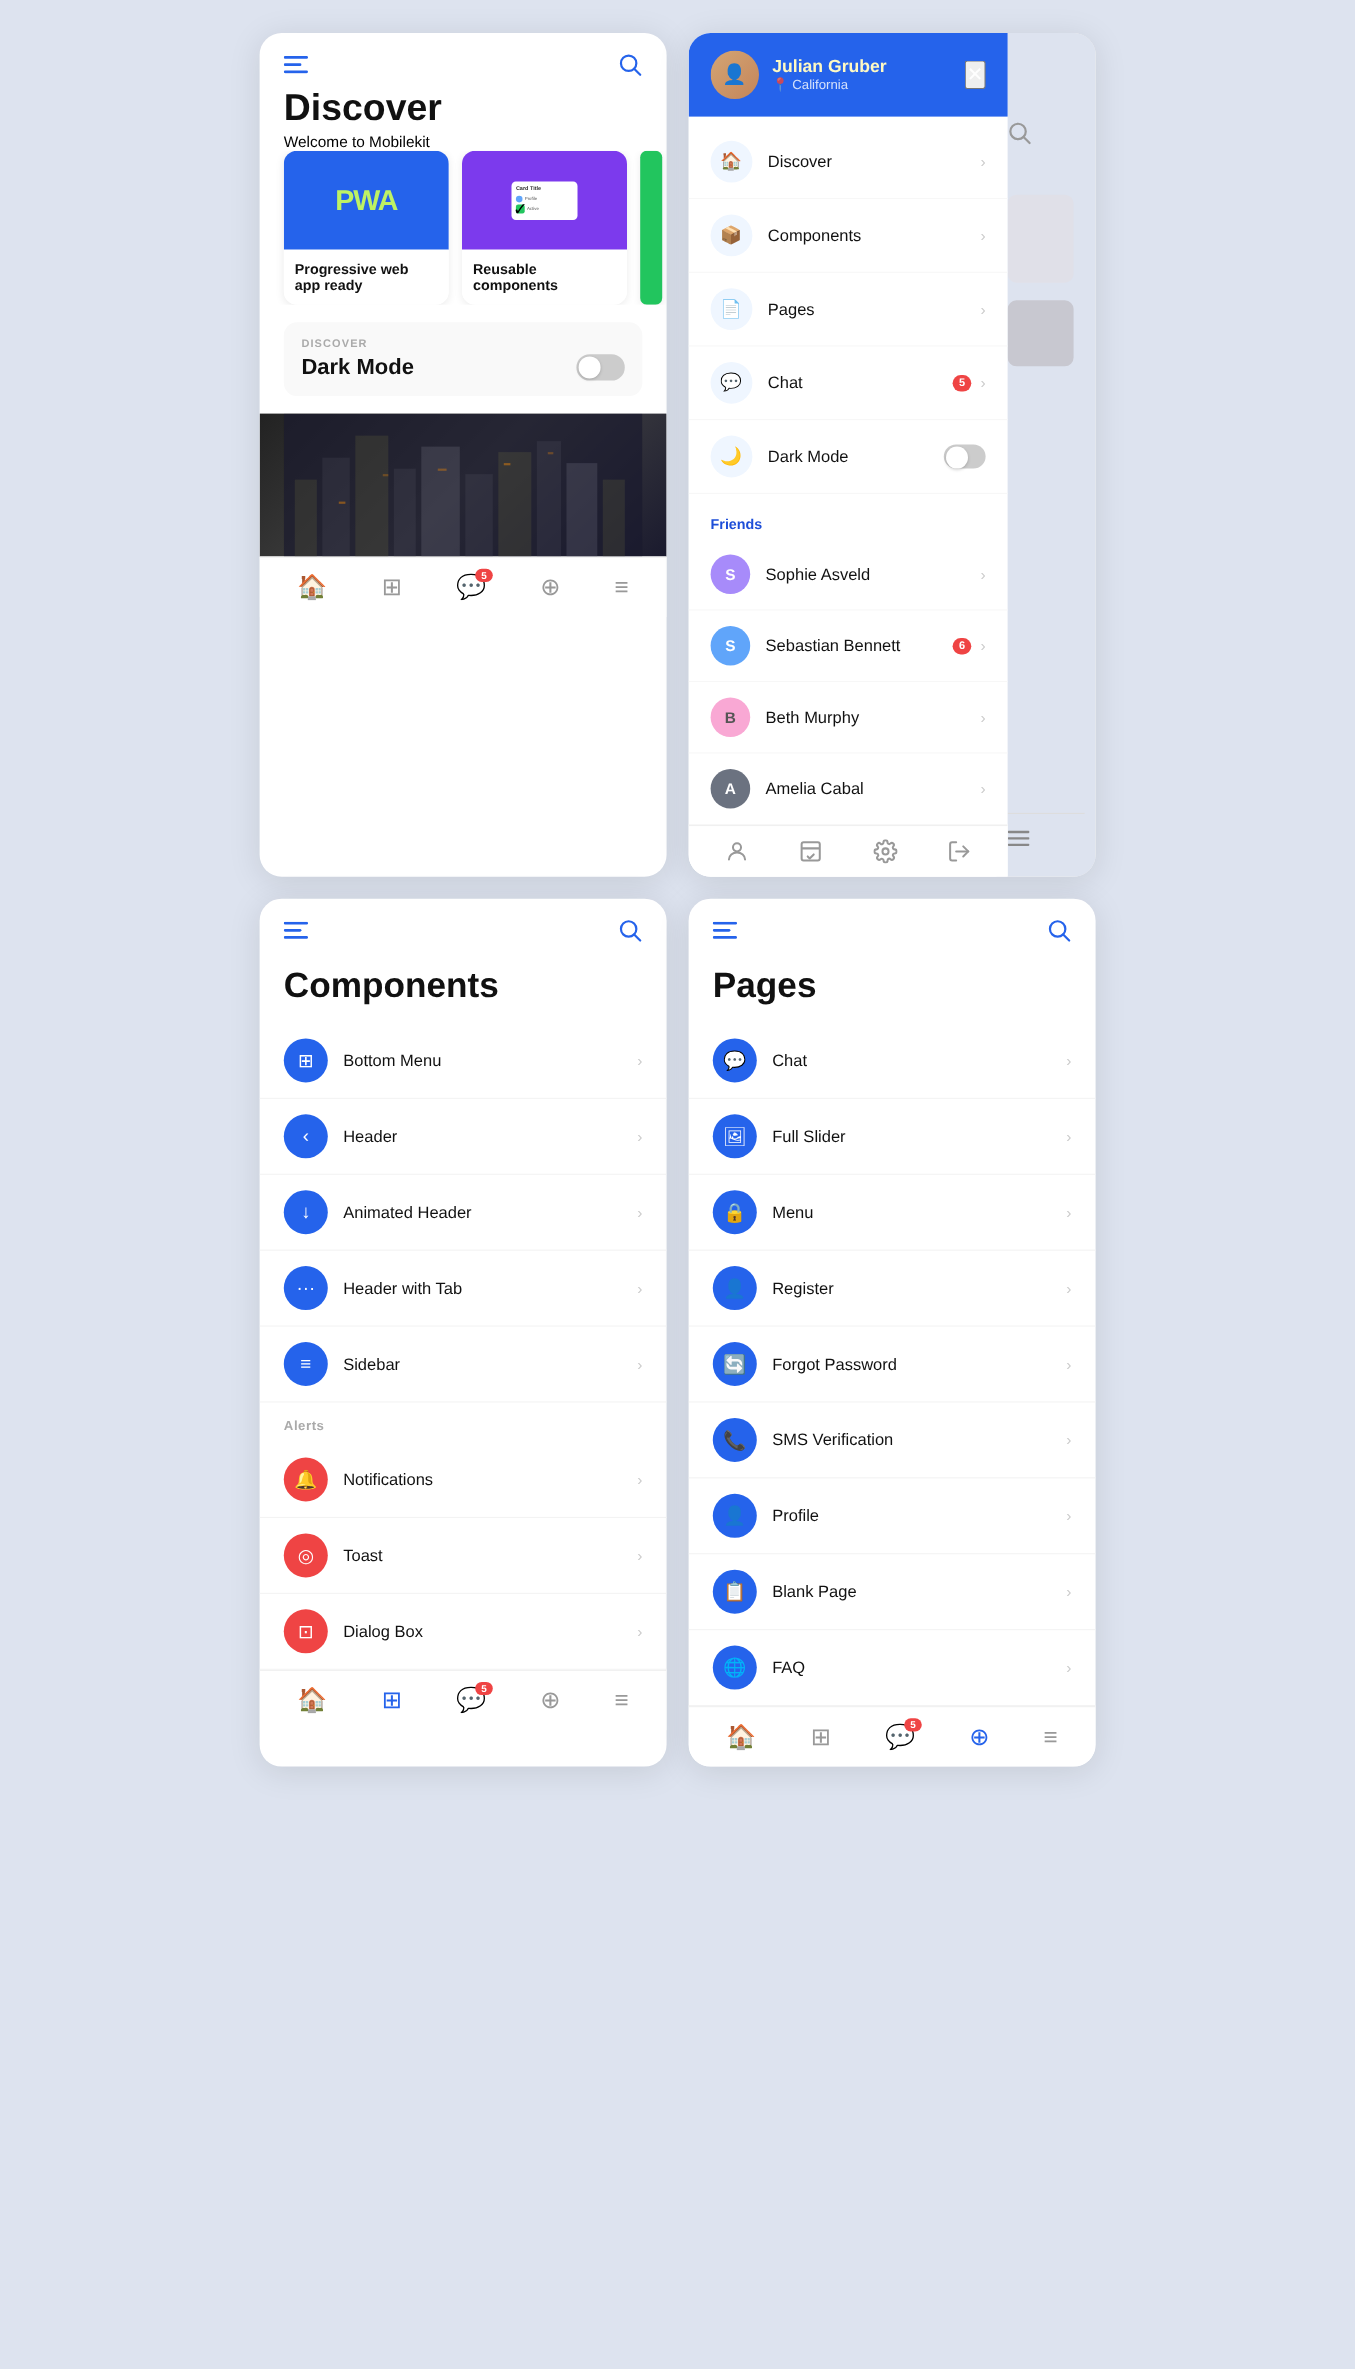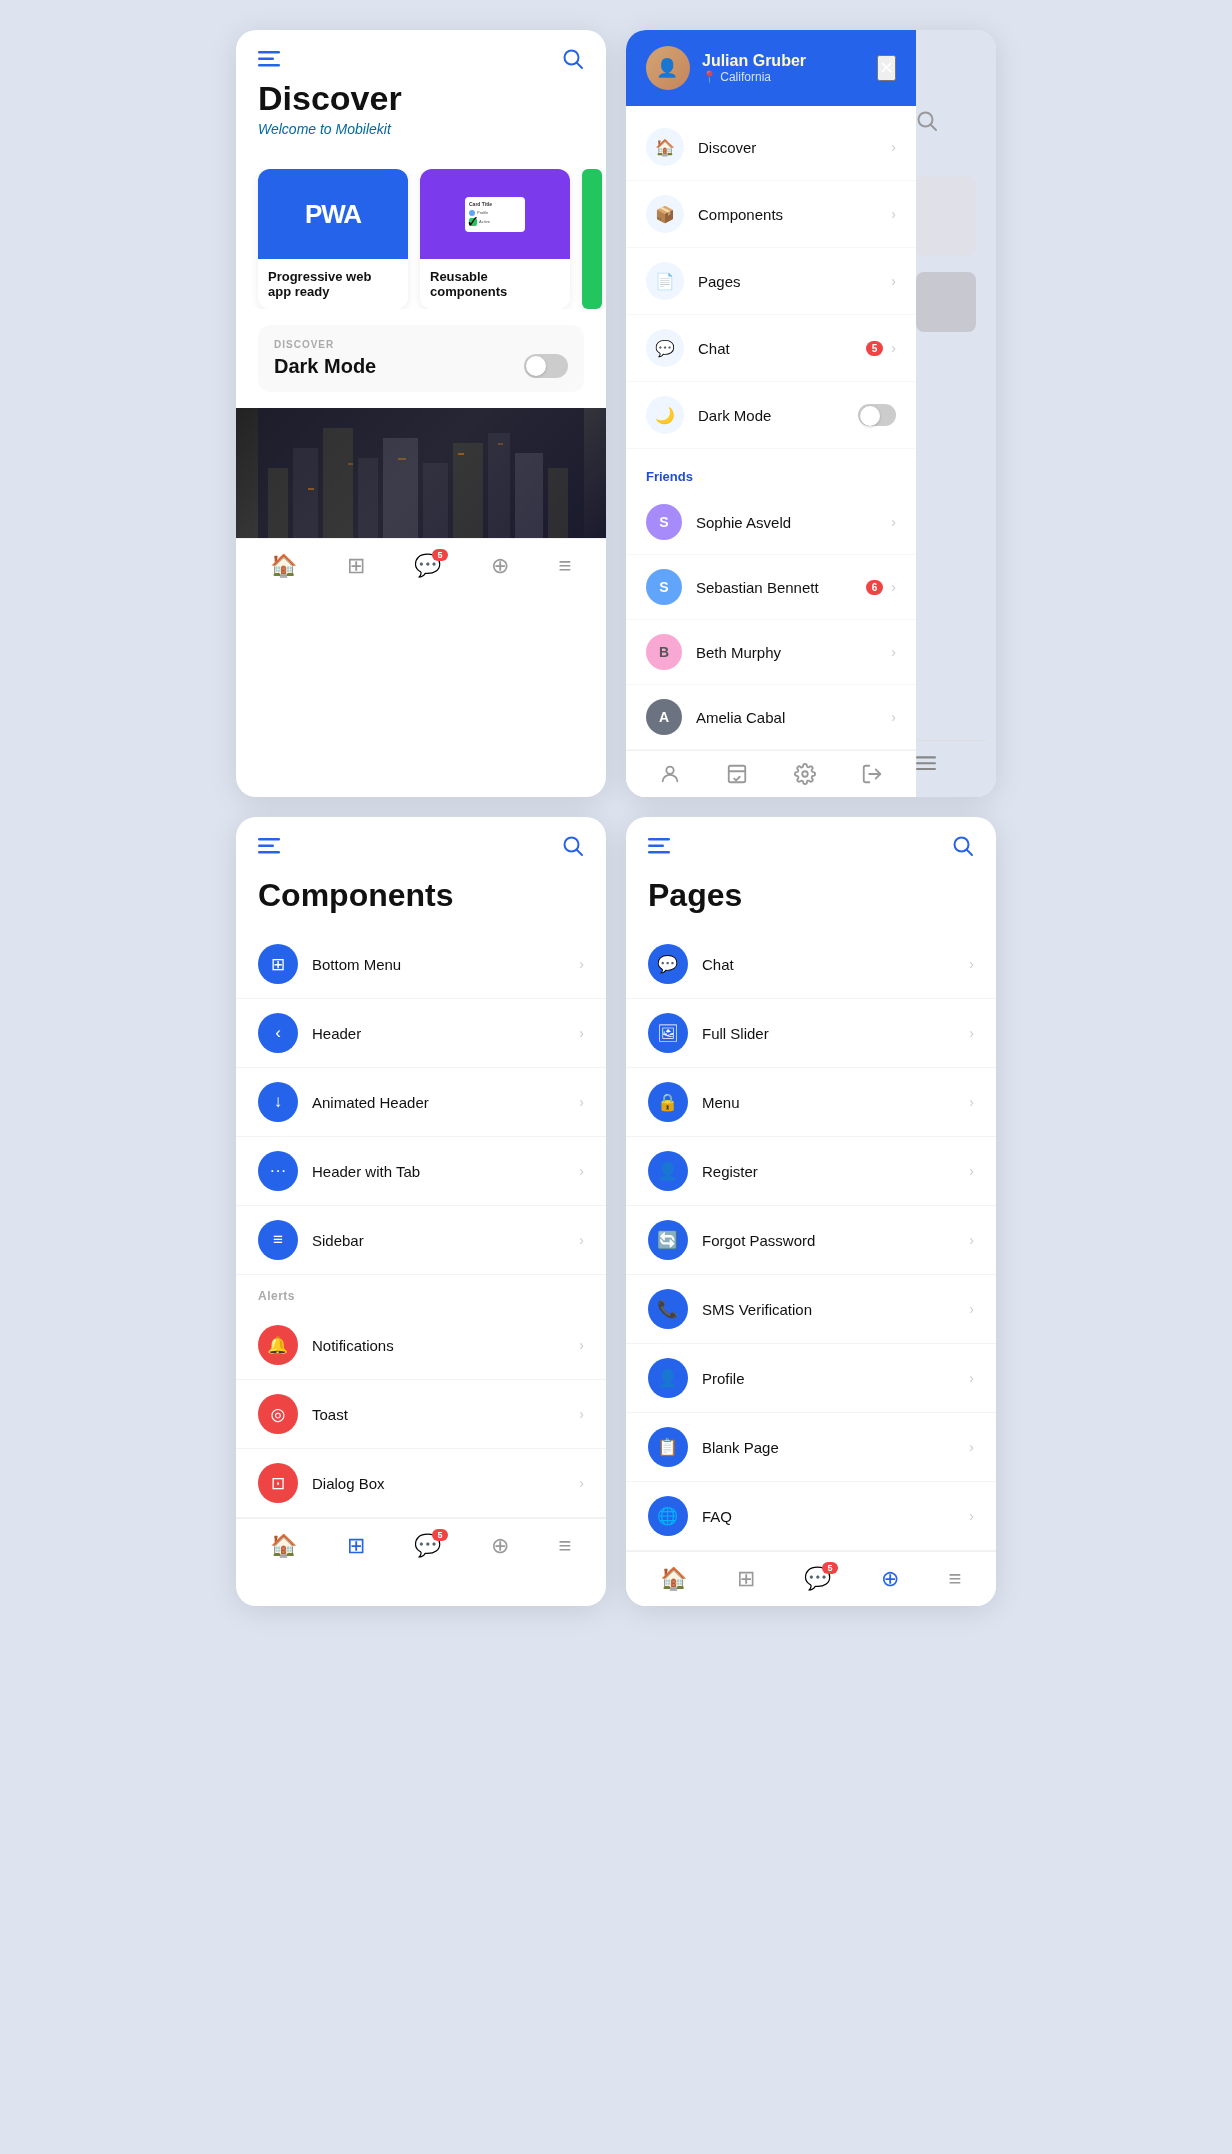--- a/index.html
+++ b/index.html
@@ -49,23 +49,22 @@
     
     .discover-title {
       font-size: 34px;
       font-weight: 800;
       color: #111;
       padding: 0 22px;
       line-height: 1.1;
     }
     .discover-subtitle {
       font-size: 14px;
-      color: #0369a1;
-      padding: 4px 22px 32px;
-      font-style: italic;
+      color: #000000;
+      padding: 4px 22px 0;
     }
     .cards-row {
       display: flex;
       gap: 12px;
       padding: 0 22px;
       overflow: hidden;
     }
     .feature-card {
       border-radius: 12px;
       overflow: hidden;
@@ -296,21 +295,21 @@
     .page-icon-circle {
       width: 40px; height: 40px;
       border-radius: 50%;
       background: #2563eb;
       display: flex; align-items: center; justify-content: center;
       margin-right: 14px;
       flex-shrink: 0;
       font-size: 17px;
       color: #fff;
     }
-    .pwa-text { font-size: 26px; font-weight: 900; color: #ffffff; letter-spacing: -1px; }
+    .pwa-text { font-size: 26px; font-weight: 900; color: #bef264; letter-spacing: -1px; }
     .purple-preview {
       background: #7c3aed;
       width: 100%; height: 90px;
       display: flex; align-items: center; justify-content: center;
     }
     .mini-card {
       background: #fff;
       border-radius: 4px;
       width: 60px;
       padding: 4px;

